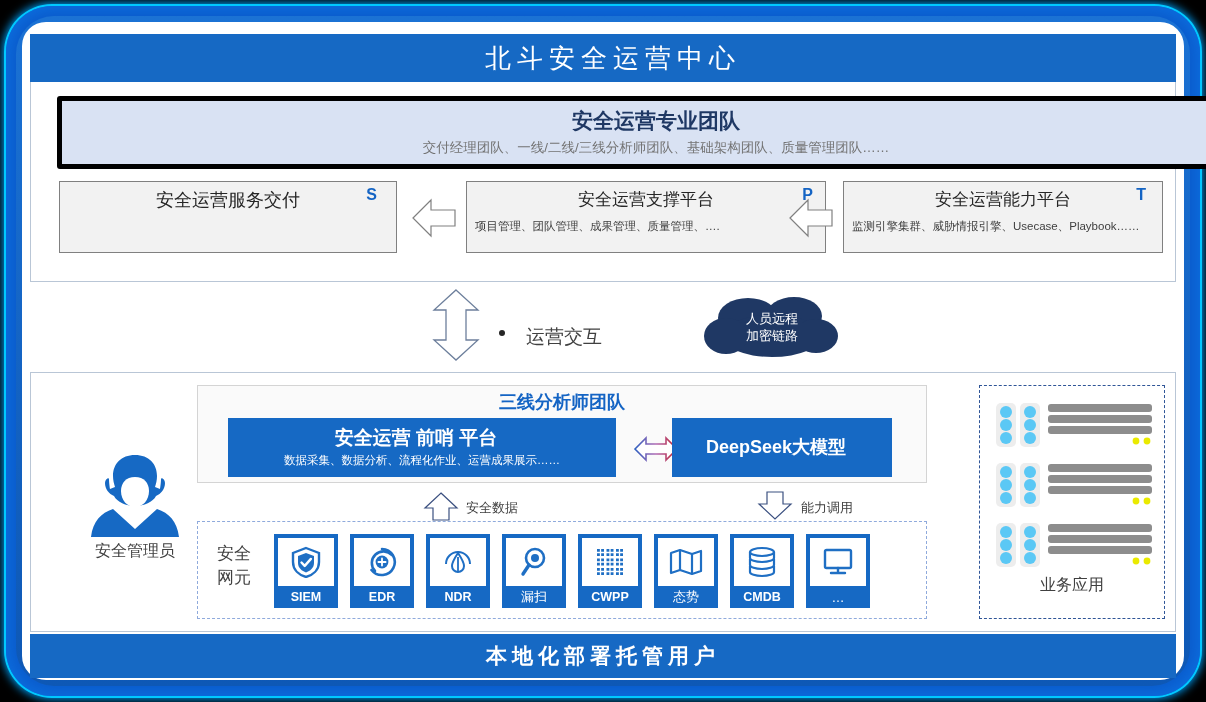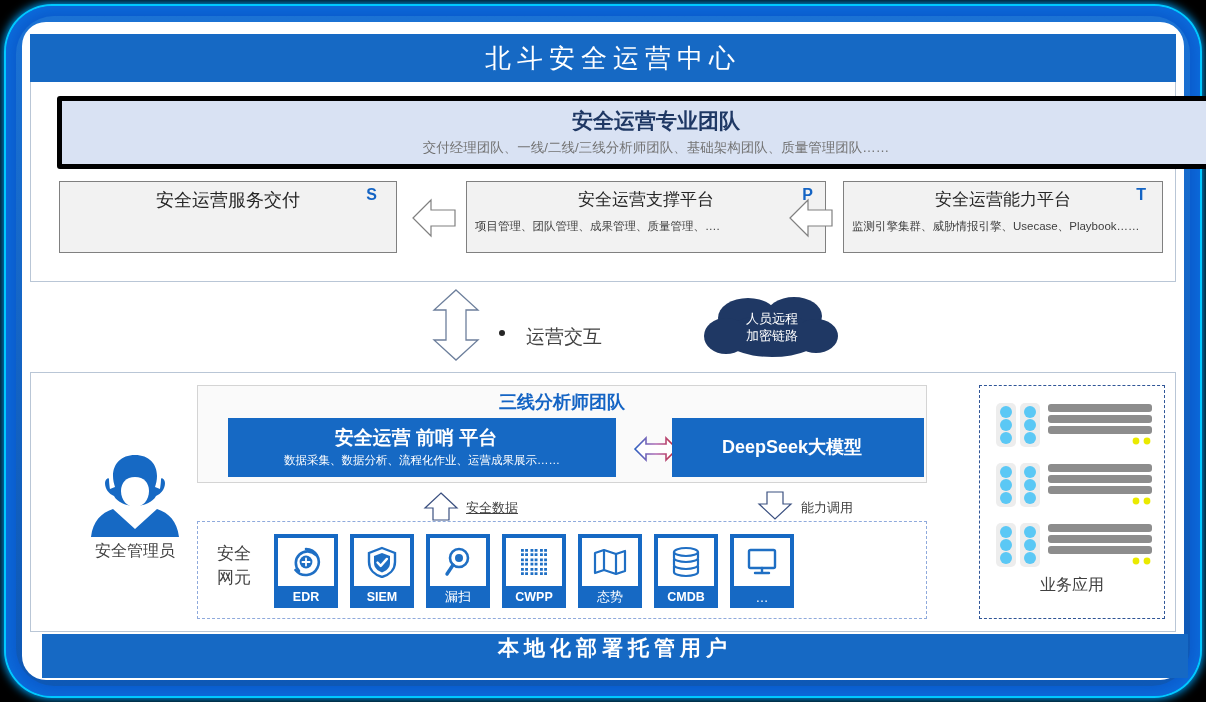--- a/index.html
+++ b/index.html
@@ -223,21 +223,21 @@
     font-size: 18px;
     font-weight: bold;
   }
   .blue-box {
     position: absolute;
     background: #1669c4;
     top: 32px;
     height: 59px;
   }
   .blue-box.left  { left: 30px;  width: 388px; }
-  .blue-box.right { left: 474px; width: 252px; padding-left: 42px; }
+  .blue-box.right { left: 474px; width: 220px; padding-left: 42px; }
   .bb-title {
     position: absolute;
     left: 0; right: 12px; top: 7px;
     text-align: center;
     color: #ffffff;
     font-size: 19px;
     font-weight: bold;
   }
   .blue-box.right .bb-title { top: 17px; font-size: 18px; }
   .bb-sub {
@@ -255,21 +255,21 @@
 
   
   .mini-arrow { position: absolute; width: 36px; height: 30px; }
   .mini-arrow.up   { left: 392px; top: 118px; }
   .mini-arrow.down { left: 726px; top: 118px; }
   .mini-label {
     position: absolute;
     color: #404040;
     font-size: 13px;
   }
-  .mini-label.up-l   { left: 435px; top: 126px; text-decoration: underline; }
+  .mini-label.up-l   { left: 435px; top: 126px; }
   .mini-label.down-l { left: 770px; top: 126px; }
 
   
   .netelem {
     position: absolute;
     left: 166px; top: 148px;
     width: 730px; height: 98px;
     border: 1.5px dashed #8faadc;
   }
   .netelem-label {
@@ -329,24 +329,24 @@
     position: absolute;
     left: 0; right: 0; bottom: 22px;
     text-align: center;
     color: #404040;
     font-size: 16px;
   }
 
   
   .bottom-bar {
     position: absolute;
-    left: 12px; top: 600px;
+    left: 0; top: 600px;
     width: 1146px; height: 44px;
     background: #1669c4;
-    display: flex; justify-content: center;
+    display: flex; align-items: center; justify-content: center;
   }
   .bottom-bar-text {
     color: #ffffff;
     font-size: 21px;
     font-weight: bold;
     letter-spacing: 5px;
   }
 </style>
 </head>
 <body>
@@ -482,41 +482,51 @@
       <div class="netelem">
         <div class="netelem-label">
           <div>安全</div>
           <div>网元</div>
         </div>
 
         <div class="icons-row">
 
           <div class="icon-card">
             <div class="icon-glyph">
+              <svg width="30" height="32" viewBox="0 0 30 32">
+                <path d="M15 2 L28 7 V16 C28 24 22 29 15 31 C8 29 2 24 2 16 V7 Z" fill="none" stroke="#1f6fc4" stroke-width="2.4"></path>
+                <path d="M15 7 L23 10 V17 C23 22 19 25 15 26.5 C11 25 7 22 7 17 V10 Z" fill="#1f6fc4"></path>
+                <path d="M10.5 16.5 l3.2 3.4 6.2-7" fill="none" stroke="#ffffff" stroke-width="2.4" stroke-linecap="round" stroke-linejoin="round"></path>
+              </svg>
+            </div>
+            <div class="icon-name">SIEM</div>
+          </div>
+
+          <div class="icon-card">
+            <div class="icon-glyph">
               <svg width="32" height="32" viewBox="0 0 32 32">
                 <path d="M16 3 A13 13 0 1 1 5.5 24" fill="none" stroke="#1f6fc4" stroke-width="2.6" stroke-linecap="round"></path>
                 <path d="M26 9 A11 11 0 1 0 9 25" fill="none" stroke="#1f6fc4" stroke-width="2.6" stroke-linecap="round"></path>
                 <circle cx="16" cy="16" r="6.4" fill="#1f6fc4"></circle>
                 <path d="M16 12.4 v7.2 M12.4 16 h7.2" stroke="#ffffff" stroke-width="1.8" stroke-linecap="round"></path>
               </svg>
             </div>
             <div class="icon-name">EDR</div>
           </div>
 
           <div class="icon-card">
             <div class="icon-glyph">
-              <svg width="30" height="32" viewBox="0 0 30 32">
-                <path d="M15 2 L28 7 V16 C28 24 22 29 15 31 C8 29 2 24 2 16 V7 Z" fill="none" stroke="#1f6fc4" stroke-width="2.4"></path>
-                <path d="M15 7 L23 10 V17 C23 22 19 25 15 26.5 C11 25 7 22 7 17 V10 Z" fill="#1f6fc4"></path>
-                <path d="M10.5 16.5 l3.2 3.4 6.2-7" fill="none" stroke="#ffffff" stroke-width="2.4" stroke-linecap="round" stroke-linejoin="round"></path>
-              </svg>
-            </div>
-            <div class="icon-name">SIEM</div>
-          </div>
-
+              <svg width="32" height="32" viewBox="0 0 32 32">
+                <path d="M4 18 A12 12 0 0 1 28 18" fill="none" stroke="#1f6fc4" stroke-width="2"></path>
+                <path d="M16 7 C20 13 22 17 22 20 a6 6 0 0 1 -12 0 c0-3 2-7 6-13 z" fill="none" stroke="#1f6fc4" stroke-width="2"></path>
+                <path d="M16 11 v15" stroke="#1f6fc4" stroke-width="1.8"></path>
+              </svg>
+            </div>
+            <div class="icon-name">NDR</div>
+          </div>
 
           <div class="icon-card">
             <div class="icon-glyph">
               <svg width="32" height="32" viewBox="0 0 32 32">
                 <circle cx="17" cy="12" r="9" fill="none" stroke="#1f6fc4" stroke-width="2.6"></circle>
                 <circle cx="17" cy="12" r="4" fill="#1f6fc4"></circle>
                 <path d="M11 19 L5 28" stroke="#1f6fc4" stroke-width="3.4" stroke-linecap="round"></path>
               </svg>
             </div>
             <div class="icon-name cn">漏扫</div>

